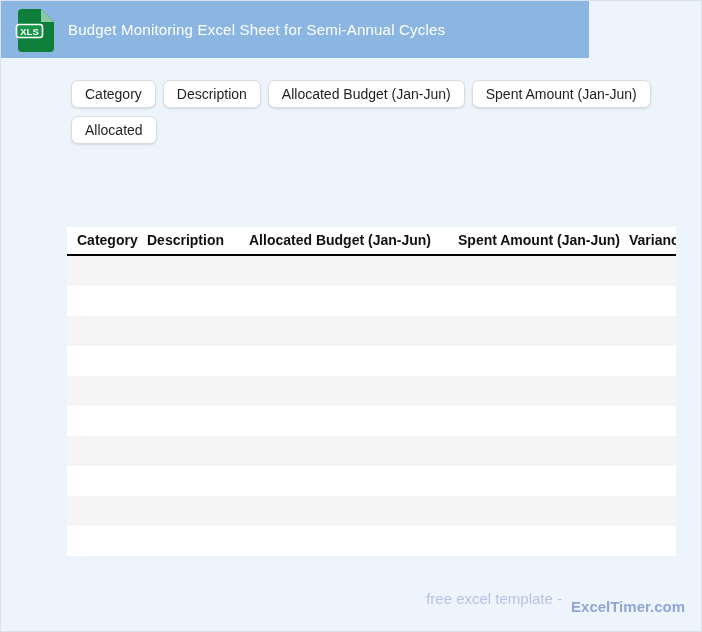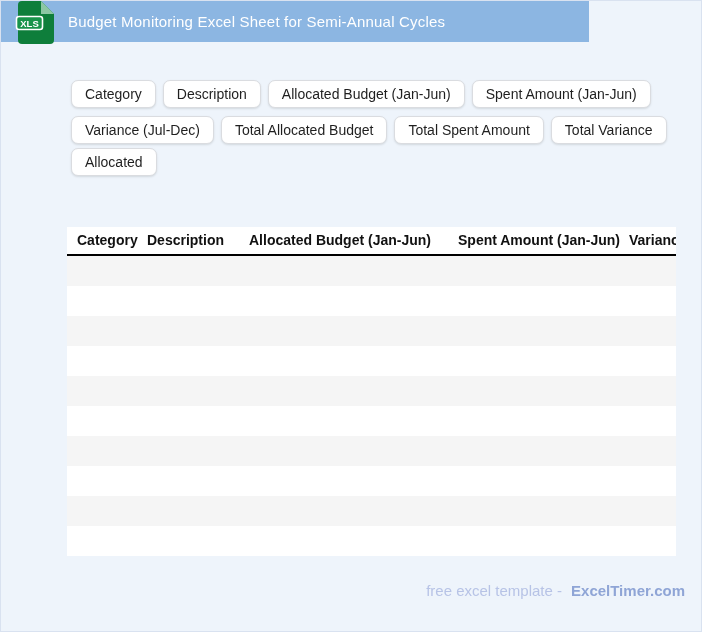--- a/index.html
+++ b/index.html
@@ -9,21 +9,21 @@
     font-family: "Liberation Sans", sans-serif;
     background: var(--page-bg, #EEF4FB);
     border: 1px solid var(--page-border, #D9E2F0);
     overflow: hidden;
   }
 
   
   .header-bar {
     position: absolute;
     top: 0; left: 0;
-    width: 588px; height: 41px;
+    width: 588px; height: 57px;
     background: var(--header-bg, #8CB6E2);
     display: flex;
     align-items: center;
     padding-left: 14px;
     gap: 13px;
   }
   .header-bar .title {
     color: var(--header-title-color, #FFFFFF);
     font-size: 15px;
     font-weight: 500;
@@ -89,21 +89,21 @@
   .footer {
     position: absolute;
     top: 581px; right: 16px;
     display: flex;
     gap: 9px;
     align-items: center;
     font-size: 15px;
     white-space: nowrap;
   }
   .footer .note { color: var(--footer-text-color, #B7C3E6); }
-  .footer .brand { color: var(--footer-brand-color, #8FA5D6); font-weight: bold; cursor: pointer; }
+  .footer .brand { color: var(--footer-brand-color, #8FA5D6); font-weight: bold; cursor: pointer; margin-top: 16px; }
 </style>
 </head>
 <body>
 
 <div class="header-bar">
   <svg class="xls-icon" viewBox="0 0 40 44" aria-hidden="true">
     <path d="M7 1 h19 l13 13 v26 a4 4 0 0 1 -4 4 h-28 a4 4 0 0 1 -4 -4 v-35 a4 4 0 0 1 4 -4 z" fill="#0E7E3B"></path>
     <path d="M26 1 l13 13 h-13 z" fill="#8CC7A4"></path>
     <rect x="1.5" y="16.5" width="26" height="13" rx="2.5" fill="#18934A" stroke="#FFFFFF" stroke-width="1.6"></rect>
     <text x="14.5" y="26.5" text-anchor="middle" font-family="Liberation Sans, sans-serif" font-size="9.5" font-weight="bold" fill="#FFFFFF">XLS</text>
@@ -112,26 +112,20 @@
 </div>
 
 <div class="chips">
   <div class="chip-row">
     <div class="chip">Category</div>
     <div class="chip">Description</div>
     <div class="chip">Allocated Budget (Jan-Jun)</div>
     <div class="chip">Spent Amount (Jan-Jun)</div>
   </div>
   <div class="chip-row">
-  </div>
-  <div class="chip-row">
-    <div class="chip">Variance (Jul-Dec)</div>
-    <div class="chip">Total Allocated Budget</div>
-    <div class="chip">Total Spent Amount</div>
-    <div class="chip">Total Variance</div>
   </div>
   <div class="chip-row">
     <div class="chip">Allocated</div>
   </div>
 </div>
 
 <div class="preview-table">
   <div class="thead">
     <span>Category</span>
     <span>Description</span>

